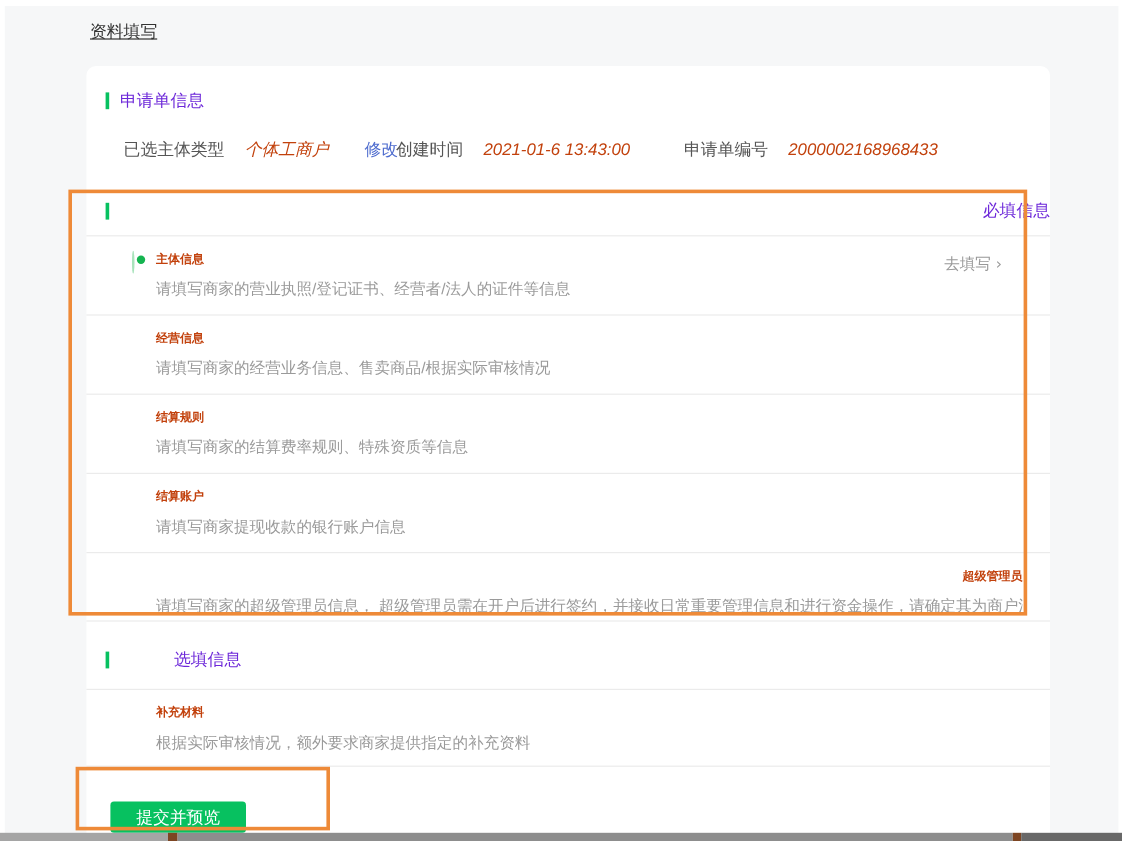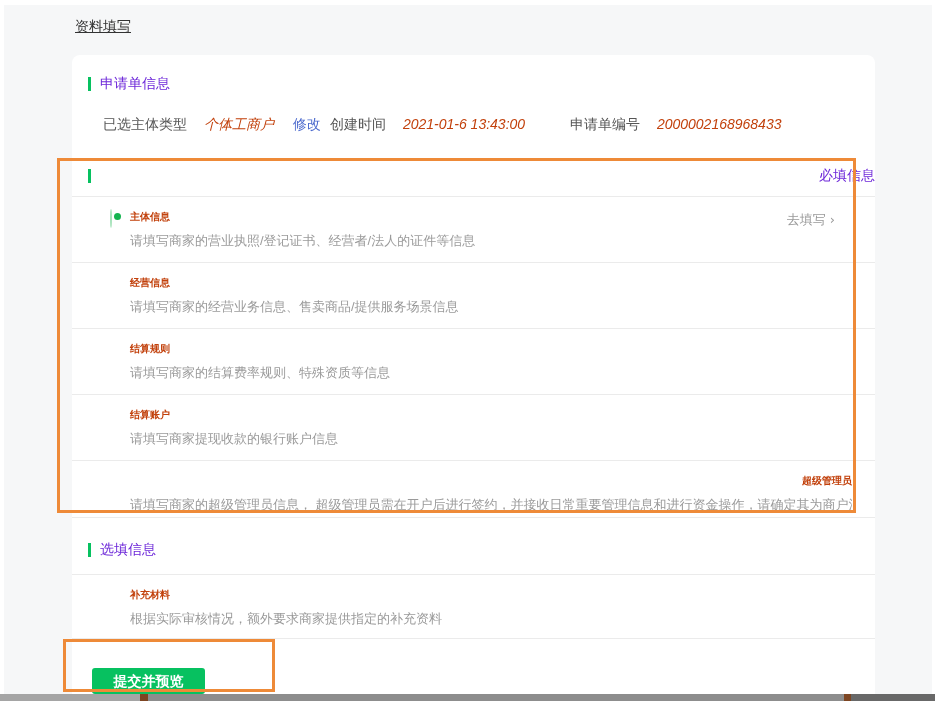--- a/index.html
+++ b/index.html
@@ -33,31 +33,31 @@
   .sec-header{
     display:flex;align-items:center;height:20px;
     padding-left:16px;font-size:14px;color:#6d28d9;
   }
   .gbar{
     width:3px;height:14px;background:var(--green);
     margin-right:9px;flex:0 0 auto;
   }
   .sec-header.app{margin-top:19px;}
   .sec-header.req{margin-top:32px;justify-content:space-between;}
-  .sec-header.opt{margin-top:22px;}
+  .sec-header.opt{margin-top:22px;gap:45px;}
   .info-row{
     position:relative;height:18px;margin-top:22px;font-size:14px;
   }
   .info-group{position:absolute;top:0;white-space:nowrap;}
   .info-group .lbl{color:#555;margin-right:13px;}
   .info-group .val{color:#c2410c;font-style:italic;}
   .g1{left:31px;}
   .g2{left:258px;}
   .g3{left:498px;}
-  .link{color:var(--link);margin-left:15px;cursor:pointer;text-decoration:none;text-align:right;}
+  .link{color:var(--link);margin-left:26px;cursor:pointer;text-decoration:none;text-align:right;}
   .list{margin-top:10px;border-top:1px solid var(--sep);}
   .list.optlist{margin-top:14px;font-family:Liberation Serif, serif;}
   .item{
     position:relative;box-sizing:border-box;height:66px;
     padding:11px 23px 0 58px;border-bottom:1px solid var(--sep);
   }
   .item.short{height:57px;text-align:right;}
   .item.noind{height:64px;}
   .item .ttl{font-size:10px;font-weight:bold;color:#c2410c;line-height:18px;}
   .item .dsc{font-size:13px;color:var(--muted);margin-top:7px;line-height:16px;
@@ -79,21 +79,20 @@
     position:absolute;right:40px;top:14px;font-size:13px;color:#999;
     cursor:pointer;white-space:nowrap;
   }
   .action .chev{margin-left:4px;font-family:"DejaVu Sans",sans-serif;}
   .submit-btn{
     margin:29px 0 0 20px;display:inline-block;
     min-width:113px;height:26px;line-height:26px;text-align:center;
     background:var(--green);color:#fff;font-size:14px;
     border:none;border-radius:3px;padding:0 18px;cursor:pointer;
     font-family:inherit;
-    font-weight:bold;
   }
   .annot{
     position:absolute;border:3px solid var(--orange);
     box-sizing:border-box;pointer-events:none;
   }
   .annot1{left:57px;top:158px;width:799px;height:355px;}
   .annot2{left:63px;top:639px;width:212px;height:53px;}
   .bottom-bar{
     position:absolute;left:0;right:0;bottom:0;height:7px;display:flex;
   }
@@ -141,21 +140,21 @@
   <div class="list">
       <div class="item">
         <span class="ind"><span class="radio-on"></span></span>
         <div class="ttl">主体信息</div>
         <div class="dsc">请填写商家的营业执照/登记证书、经营者/法人的证件等信息</div>
         <a class="action"><span>去填写</span><span class="chev">›</span></a>
       </div>
       <div class="item">
         <span class="ind"><span class="dot-off"></span></span>
         <div class="ttl">经营信息</div>
-        <div class="dsc">请填写商家的经营业务信息、售卖商品/提供服务场景信息</div>
+        <div class="dsc">请填写商家的经营业务信息、售卖商品/根据实际审核情况</div>
       </div>
       <div class="item">
         <span class="ind"><span class="dot-off"></span></span>
         <div class="ttl">结算规则</div>
         <div class="dsc">请填写商家的结算费率规则、特殊资质等信息</div>
       </div>
       <div class="item">
         <span class="ind"><span class="dot-off"></span></span>
         <div class="ttl">结算账户</div>
         <div class="dsc">请填写商家提现收款的银行账户信息</div>

